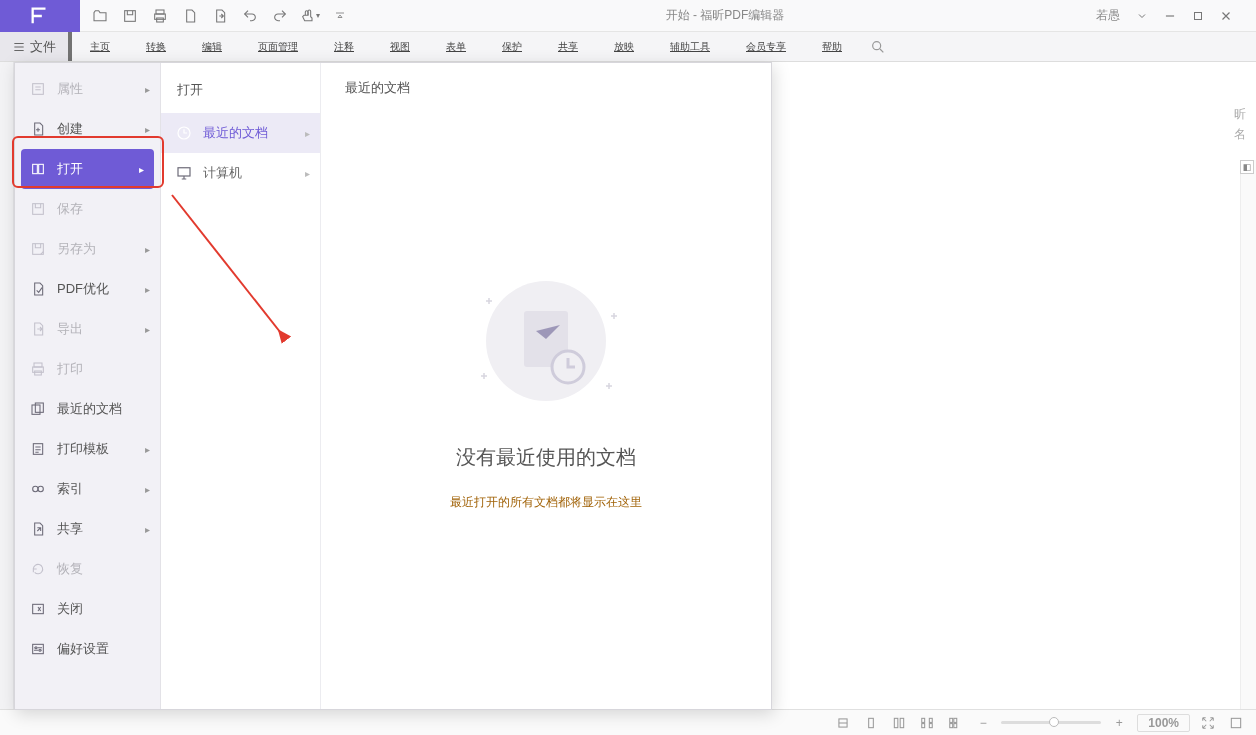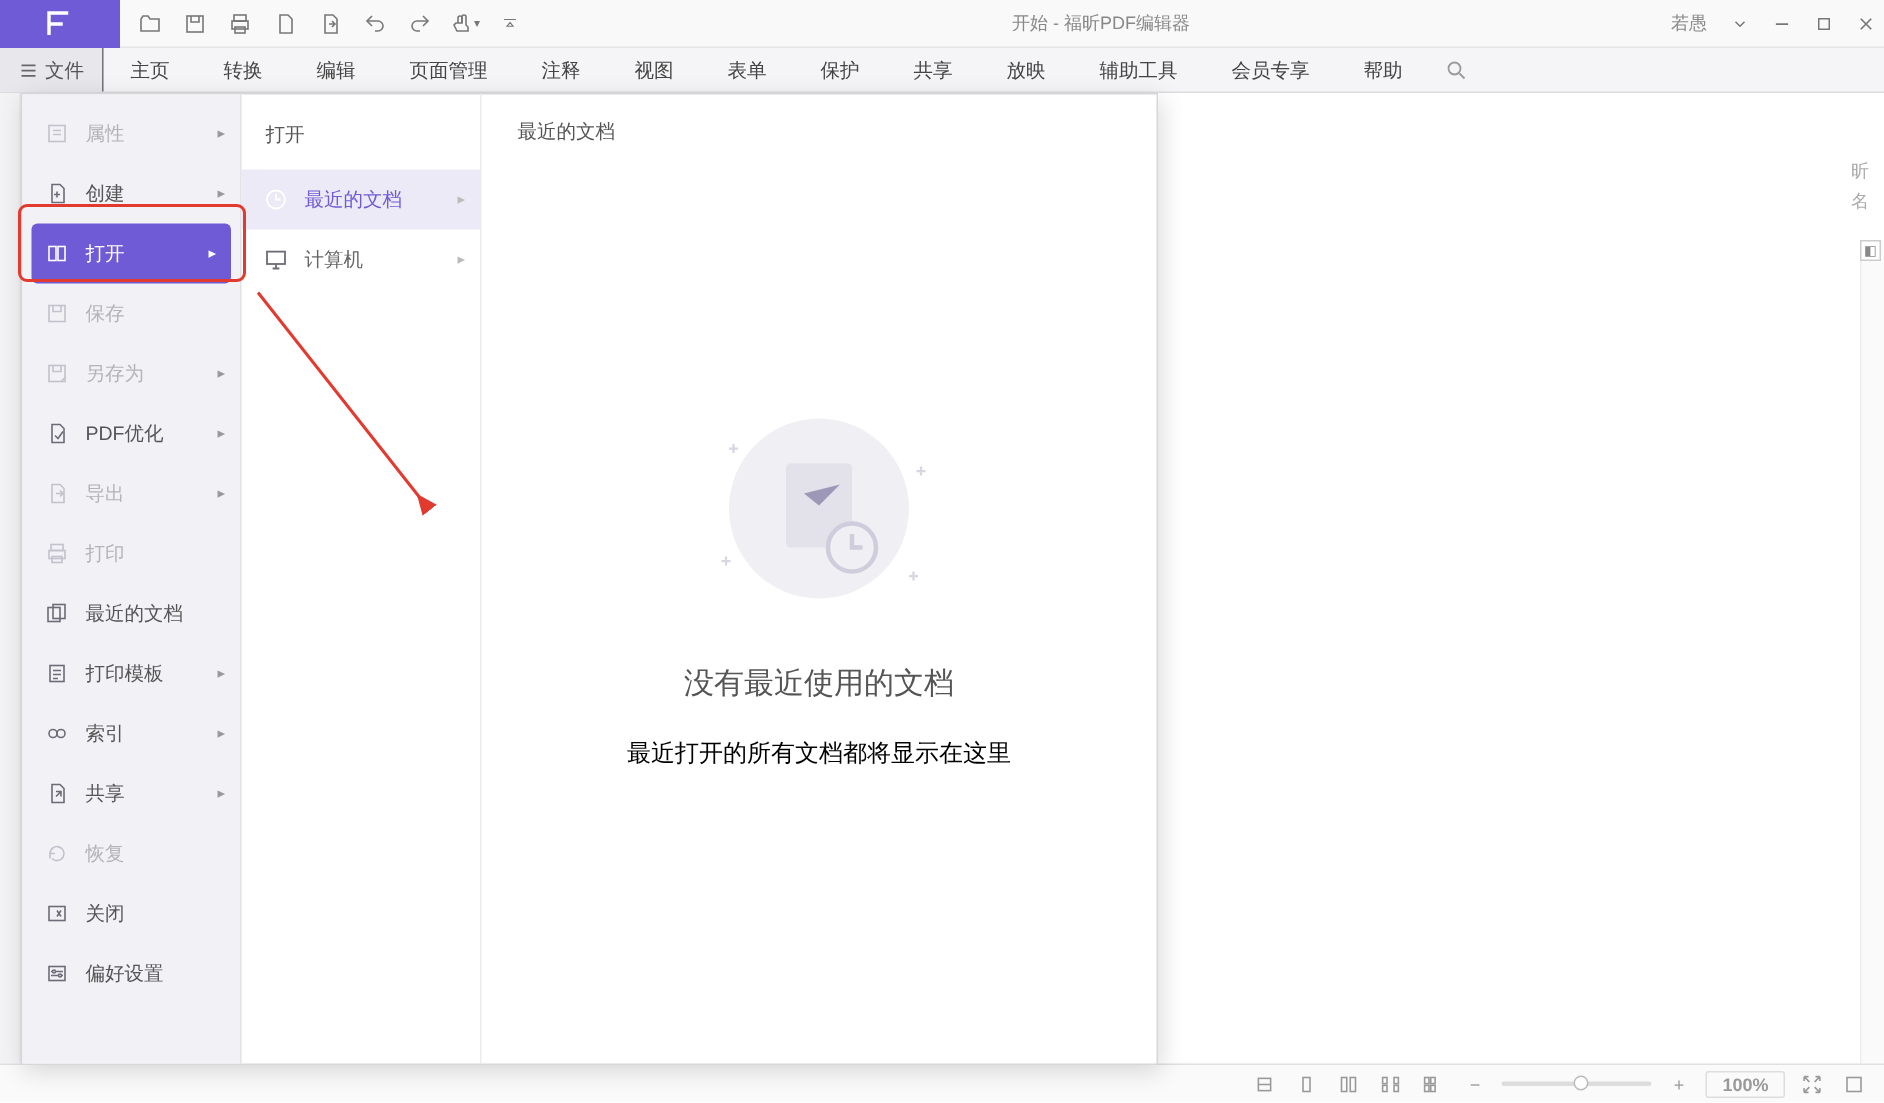--- a/index.html
+++ b/index.html
@@ -36,48 +36,49 @@
     gap: 6px;
     padding: 0 8px;
   }
   .qat .ic, .win-controls .ic {
     width: 24px; height:24px;
     display:flex; align-items:center; justify-content:center;
     color:#777;
     border-radius:3px;
   }
   .titlebar .spacer { flex:1; text-align:center; color:#888; font-size:12px;}
-  .win-controls { display:flex; align-items:center; gap:4px; padding-right:0;}
+  .win-controls { display:flex; align-items:center; gap:4px; padding-right:18px;}
   .user-name { color:#888; font-size:12px; padding:0 6px;}
 
   .menubar {
     height: 30px;
     background:#f5f5f7;
     border-bottom:1px solid #ddd;
     display:flex;
     align-items:stretch;
   }
   .file-btn {
     display:flex;
     align-items:center;
     gap:4px;
     padding:0 12px;
     background:#e8e7ec;
     color:#555;
     font-size:13px;
-    border-right:1px solid #737373;
+    border-right:4px solid #737373;
   }
   .tabs { display:flex; align-items:center; }
   .tab {
     padding: 0 18px;
     display:flex;
     align-items:center;
     color:#444;
-    font-size:13px;
+    font-size:10px;
     height:30px;
+    text-decoration:underline;
   }
   .search-ic {
     display:flex; align-items:center; justify-content:center;
     width:36px; color:#999;
   }
 
   
   .dropdown {
     position:absolute;
     top:62px;
@@ -160,21 +161,21 @@
   .empty-area{
     position:absolute;
     top:0;left:0;right:0;bottom:0;
     display:flex;
     flex-direction:column;
     align-items:center;
     justify-content:center;
     gap:23px;
   }
   .empty-title{ color:#555; font-size:20px; }
-  .empty-sub{ color:#000000; font-size:16px; }
+  .empty-sub{ color:#a16207; font-size:12px; }
   .empty-illus{ width:200px; height:160px; }
 
   
   .hl-box{
     position:absolute;
     top:136px; left:12px;
     width:152px; height:52px;
     border:2px solid #e23a2e;
     border-radius:6px;
     z-index:20;

